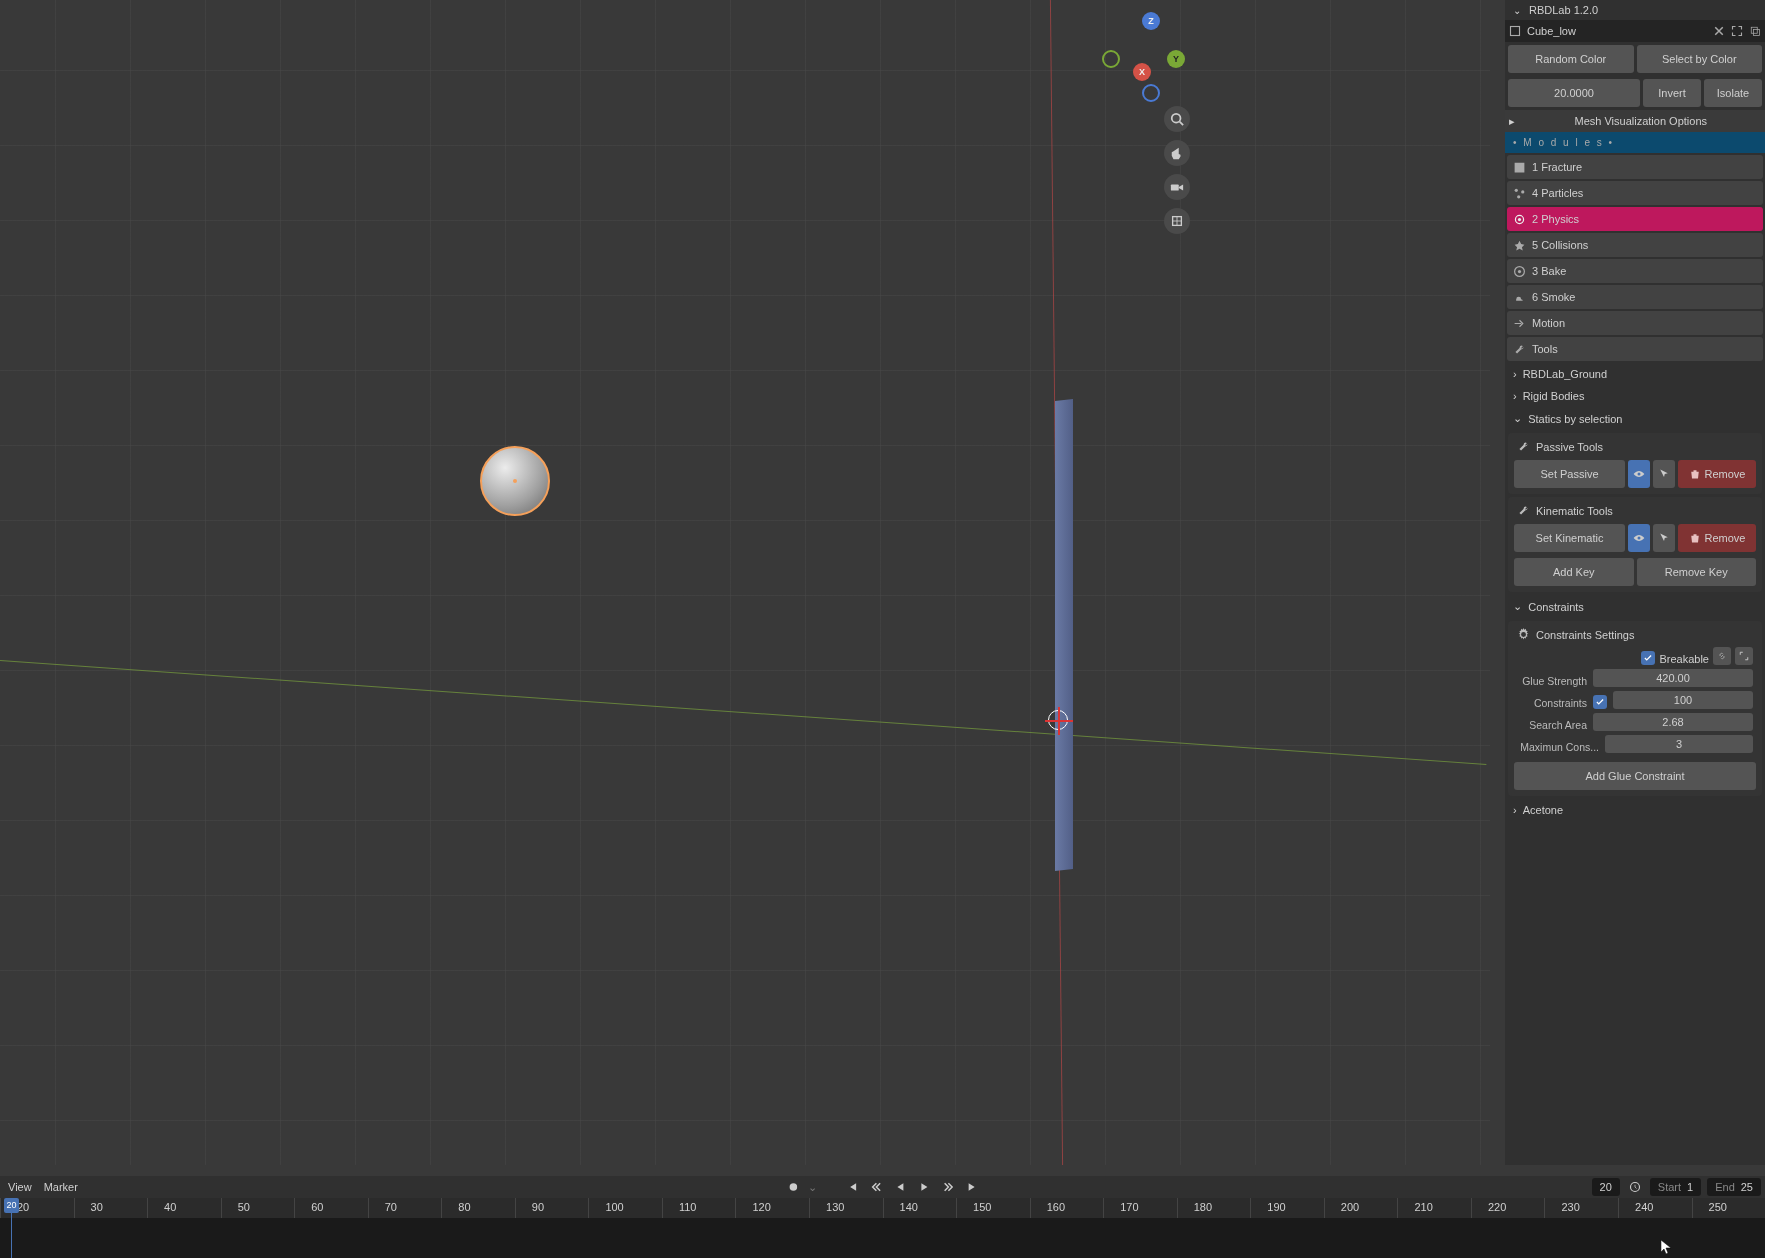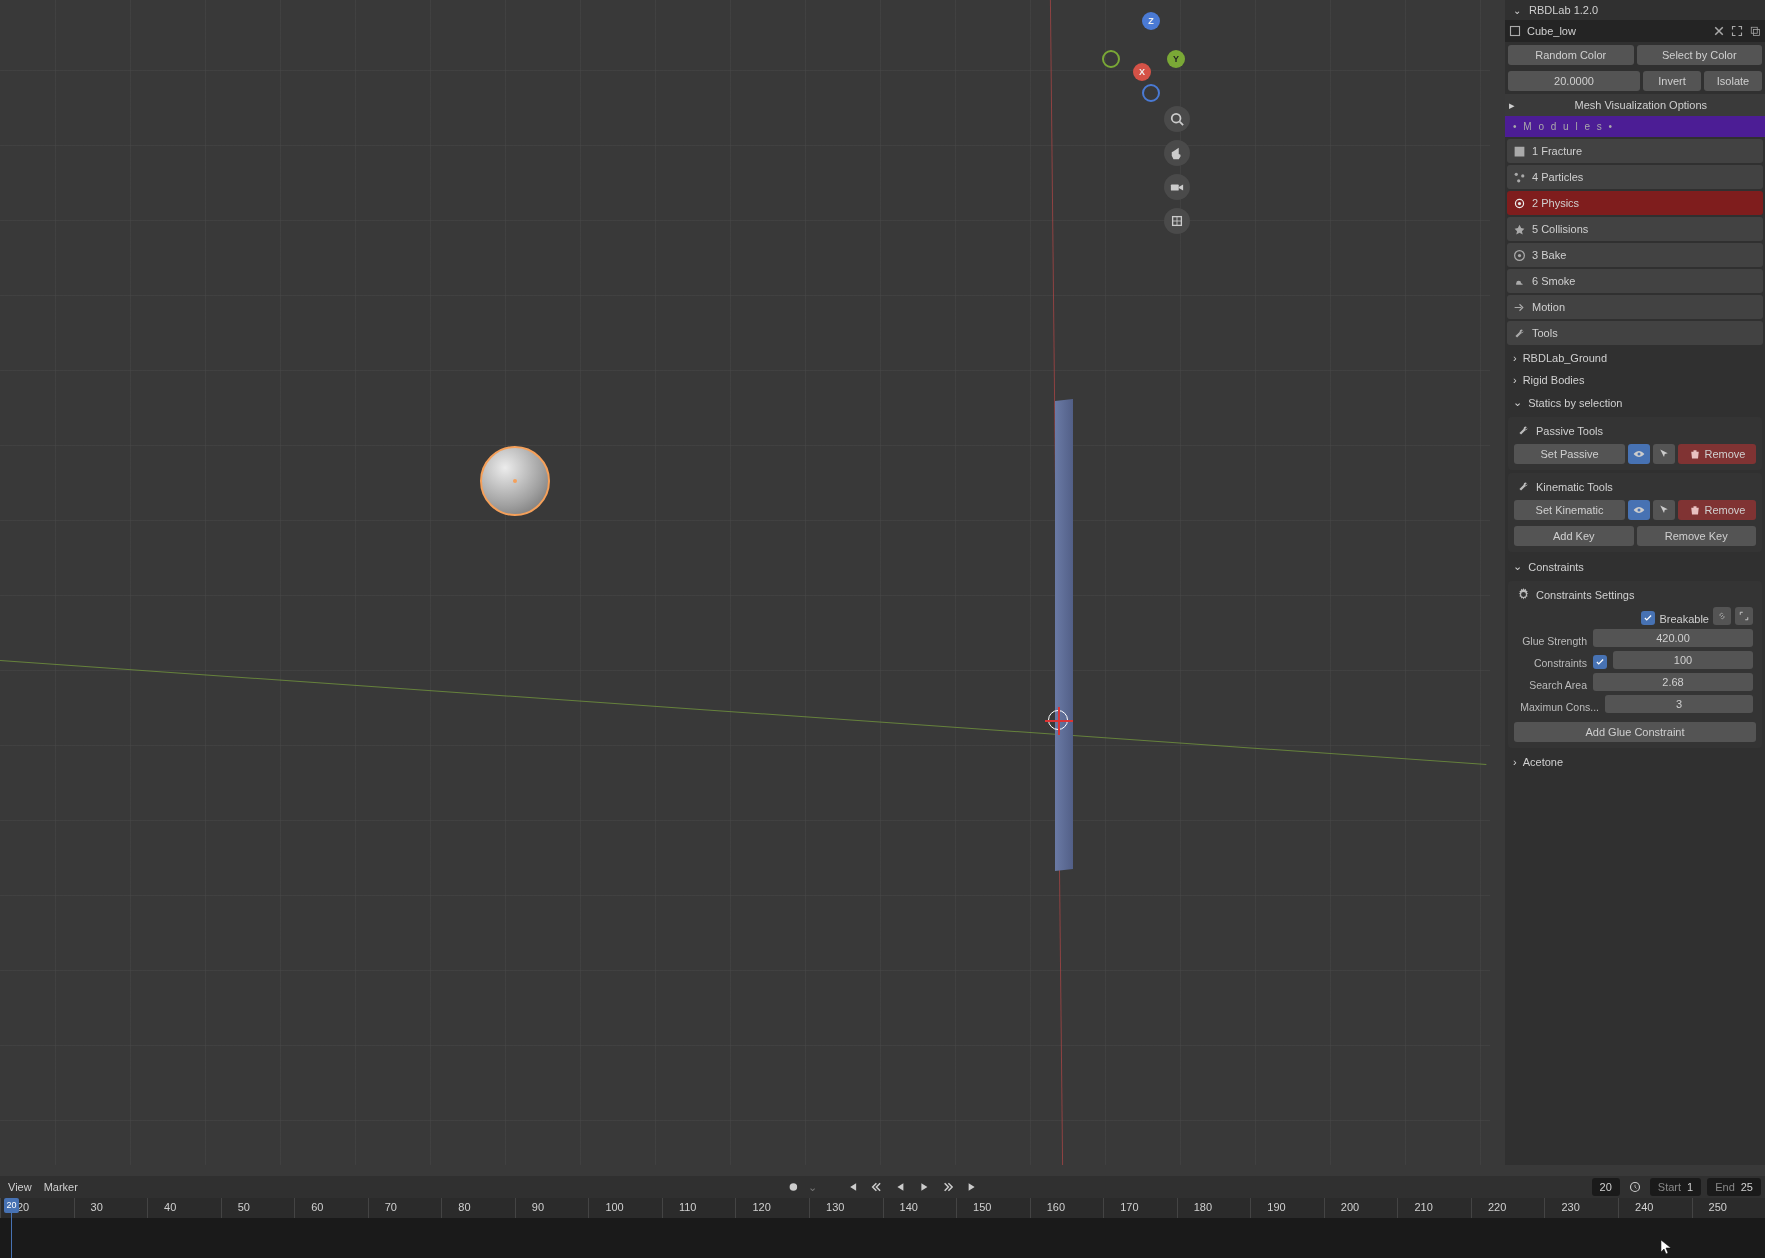--- a/index.html
+++ b/index.html
@@ -34,32 +34,32 @@
 .gz-hollow{top:40px;left:2px;border:2px solid #7aa836;background:transparent;}
 .gz-bot{top:74px;left:42px;border:2px solid #4a7ad4;background:transparent;}
 .vtool{position:absolute;right:300px;width:26px;height:26px;background:#4a4a4a;border-radius:13px;display:flex;align-items:center;justify-content:center;}
 .vtool svg{width:14px;height:14px;fill:#ccc;}
 
 
 .panel { position:absolute; top:0; right:0; width:260px; height:1165px; background:#303030; padding:0; overflow:hidden; }
 .phead { padding:4px 8px; background:#303030; display:flex; align-items:center; gap:6px; cursor:pointer;}
 .phead .chev{width:10px;font-size:10px;}
 .hr-row{display:flex;gap:3px;padding:3px;}
-.btn{background:#545454;border-radius:3px;height:20px;display:flex;align-items:center;justify-content:center;flex:1;cursor:pointer;font-size:11px;}
+.btn{background:#545454;border-radius:3px;height:28px;display:flex;align-items:center;justify-content:center;flex:1;cursor:pointer;font-size:11px;}
 .btn.num{background:#545454;}
 .btn.blue{background:#4772b3;}
 .btn.red{background:#803333;}
 .btn.tiny{flex:0 0 22px;}
 .btn.icon svg{width:12px;height:12px;fill:#ccc;}
 .hbar{background:#3a3a3a;display:flex;align-items:center;height:22px;padding:0 4px;gap:6px;}
 .hbar-top{background:#242424;height:22px;display:flex;align-items:center;padding:0 4px;gap:6px;}
-.modules{background:#4c1d95;padding:5px 8px;font-size:10px;letter-spacing:2px;color:#aaa;}
+.modules{background:#0c4a6e;padding:5px 8px;font-size:10px;letter-spacing:2px;color:#aaa;}
 .modgrid{display:grid;grid-template-columns:1fr;gap:2px;padding:2px;}
 .modbtn{background:#424242;height:24px;display:flex;align-items:center;gap:6px;padding:0 6px;border-radius:3px;cursor:pointer;}
-.modbtn.active{background:#7f1d1d;}
+.modbtn.active{background:#be185d;}
 .modbtn svg{width:13px;height:13px;fill:#aaa;}
 .modbtn.active svg{fill:#e8e8e8;}
 .subhead{display:flex;align-items:center;gap:6px;padding:5px 8px;cursor:pointer;}
 .section{background:#343434;margin:3px;border-radius:4px;padding:3px;}
 .sechead{display:flex;align-items:center;gap:6px;padding:4px 6px;}
 .sechead svg{width:13px;height:13px;fill:#bbb;}
 .proprow{display:flex;align-items:flex-end;gap:6px;padding:2px 6px;}
 .proprow .lbl{flex:0 0 70px;text-align:right;color:#bbb;font-size:10.5px;}
 .proprow .val{flex:1;background:#545454;border-radius:3px;height:18px;display:flex;align-items:center;justify-content:center;}
 .chk{width:14px;height:14px;background:#4772b3;border-radius:3px;display:flex;align-items:center;justify-content:center;flex-shrink:0;}

